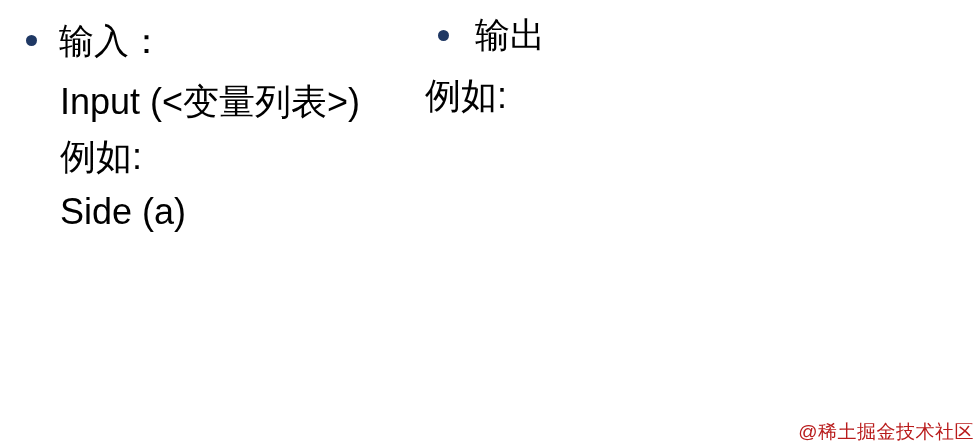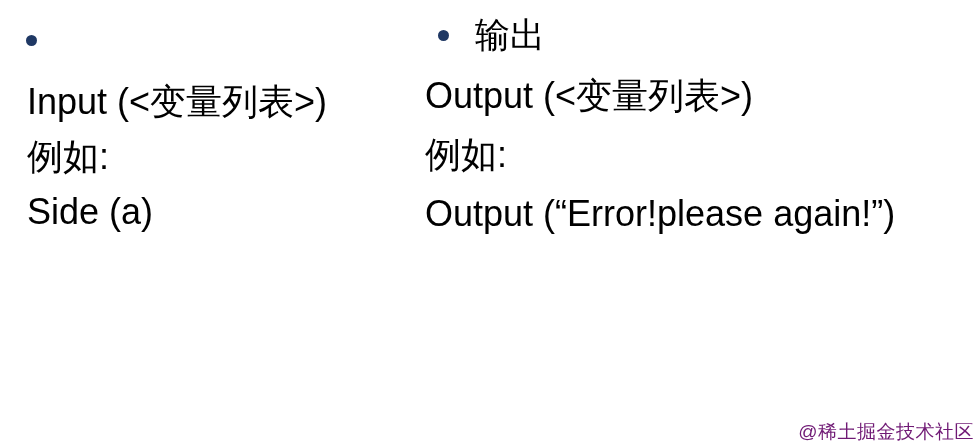--- a/index.html
+++ b/index.html
@@ -67,20 +67,21 @@
     margin-top: 13px;
     margin-right: 22px;
   }
   .col-left .lines {
     position: absolute;
     left: 27px;
     top: 84px;
   }
   .col-left .lines .text-line {
     height: 55px;
+    margin-left: 33px;
   }
   
   .col-right .bullet-line {
     position: absolute;
     left: 40px;
     top: 16px;
   }
   .col-right .bullet-dot {
     margin-top: 14px;
     margin-right: 26px;
@@ -92,54 +93,53 @@
   }
   .col-right .lines .text-line {
     height: 59px;
   }
   .watermark {
     position: absolute;
     right: 6px;
     bottom: 2px;
     font-size: 19px;
     line-height: 1;
-    color: #701a75;
+    color: #b91c1c;
     white-space: nowrap;
     letter-spacing: 0.5px;
   }
 </style>
 </head>
 <body>
 
 <div class="slide">
 
   <div class="column col-left">
 
     <div class="bullet-line">
       <span class="bullet-dot"></span>
+      <span class="bullet-text">输入：</span>
     </div>
 
     <div class="lines">
       <div class="text-line">Input (&lt;变量列表&gt;)</div>
       <div class="text-line">例如:</div>
       <div class="text-line">Side (a)</div>
     </div>
 
   </div>
 
   <div class="column col-right">
 
     <div class="bullet-line">
       <span class="bullet-dot"></span>
       <span class="bullet-text">输出</span>
     </div>
 
     <div class="lines">
-      <div class="text-line">Output (&lt;变量列表&gt;)</div>
       <div class="text-line">例如:</div>
-      <div class="text-line">Output (“Error!please again!”)</div>
     </div>
 
   </div>
 
   <div class="watermark">@稀土掘金技术社区</div>
 
 </div>
 
 </body></html>

